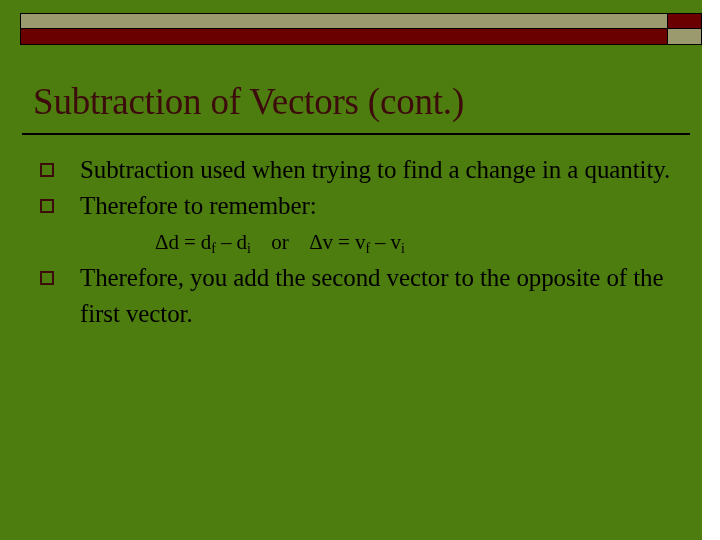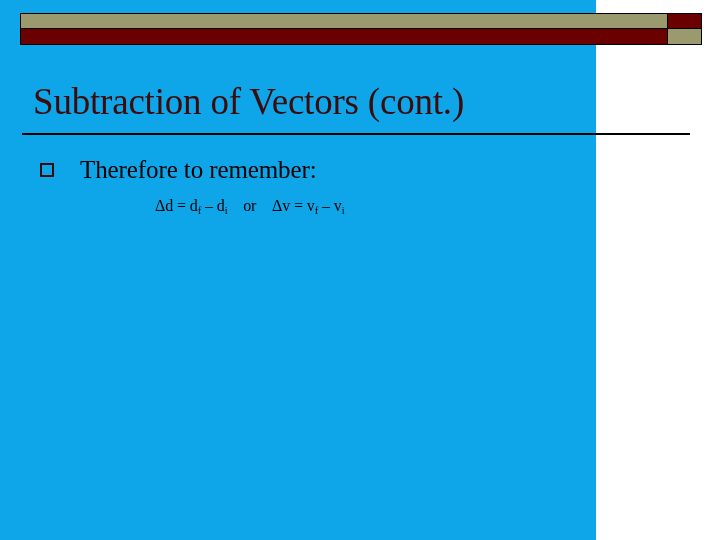--- a/index.html
+++ b/index.html
@@ -12,23 +12,23 @@
     background: #ffffff;
     font-family: "Liberation Serif", "DejaVu Serif", serif;
     overflow: hidden;
     position: relative;
   }
 
   .slide {
     position: absolute;
     left: 0;
     top: 0;
-    width: 596px;
+    width: 702px;
     height: 540px;
-    background: #0ea5e9;
+    background: #4d7c0f;
   }
 
   
   .header-deco {
     position: absolute;
     left: 20px;
     top: 13px;
     width: 682px;
     height: 32px;
   }
@@ -117,21 +117,21 @@
   }
   .bullet-text {
     flex: 1 1 auto;
     font-size: 25px;
     line-height: 36px;
     color: #000000;
     letter-spacing: -0.1px;
   }
 
   .equation-row {
-    font-size: 16px;
+    font-size: 21px;
     line-height: 36px;
     color: #000000;
     padding-left: 115px;
     white-space: pre;
     letter-spacing: -0.1px;
   }
   .equation-row sub {
     font-size: 0.66em;
     vertical-align: -0.26em;
     line-height: 0;
@@ -147,24 +147,32 @@
     <div class="bar-maroon-long"></div>
     <div class="sq-maroon-small"></div>
     <div class="sq-olive-small"></div>
   </div>
 
   <div class="title">Subtraction of Vectors (cont.)</div>
   <div class="title-rule"></div>
 
   <div class="body-block">
 
+    <div class="bullet-row">
+      <span class="bullet-marker"></span>
+      <span class="bullet-text">Subtraction used when trying to find a change in a quantity.</span>
+    </div>
 
     <div class="bullet-row">
       <span class="bullet-marker"></span>
       <span class="bullet-text">Therefore to remember:</span>
     </div>
 
     <div class="equation-row"><span>Δd = d</span><sub>f</sub><span> – d</span><sub>i</sub><span>    or    </span><span>Δv = v</span><sub>f</sub><span> – v</span><sub>i</sub></div>
 
+    <div class="bullet-row">
+      <span class="bullet-marker"></span>
+      <span class="bullet-text">Therefore, you add the second vector to the opposite of the first vector.</span>
+    </div>
 
   </div>
 
 </div>
 
 </body></html>

